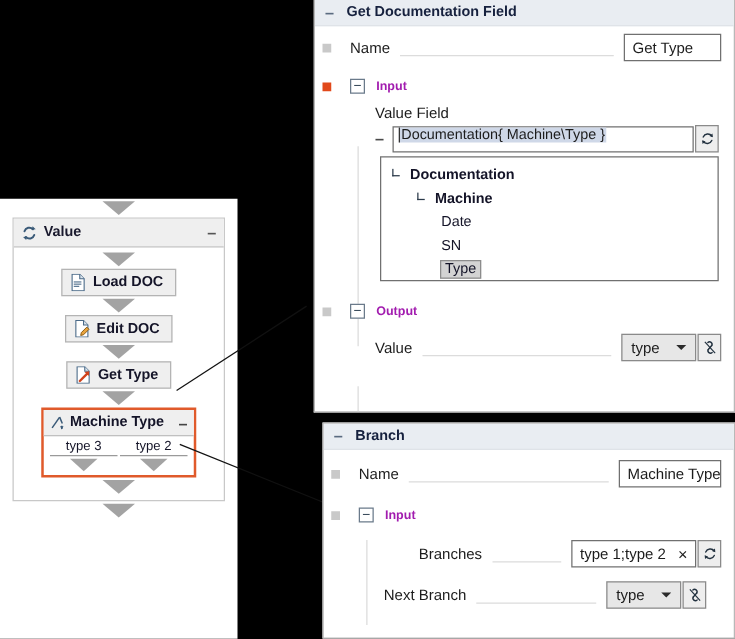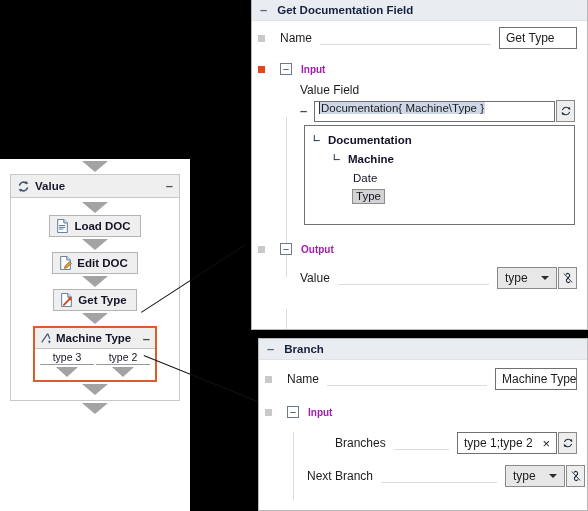--- a/index.html
+++ b/index.html
@@ -492,20 +492,23 @@
             <span class="tree-chev" style="transform:rotate(45deg);"></span>
             <span class="tlabel">Documentation</span>
           </div>
           <div class="tree-node bold" style="padding-left:28px;">
             <span class="tree-chev" style="transform:rotate(45deg);"></span>
             <span class="tlabel">Machine</span>
           </div>
           <div class="tree-node" style="padding-left:48px;">
             <span class="tlabel">Date</span>
           </div>
+          <div class="tree-node" style="padding-left:48px;">
+            <span class="tlabel">SN</span>
+          </div>
           <div class="tree-node" style="padding-left:47px;">
             <span class="tlabel selected">Type</span>
           </div>
         </div>
       </div>
 
       <div class="group-row" style="margin-top:10px;">
         <span class="row-marker"></span>
         <span class="expander">−</span>
         <span class="group-label">Output</span>
@@ -565,21 +568,21 @@
         <span class="side-btn">
           <svg width="12" height="12" viewBox="0 0 14 14">
             <path d="M11 4.5A4.6 4.6 0 0 0 3 5.4" stroke="#22313f" stroke-width="1.3" fill="none" stroke-linecap="round"></path>
             <path d="M3 9.5A4.6 4.6 0 0 0 11 8.6" stroke="#22313f" stroke-width="1.3" fill="none" stroke-linecap="round"></path>
             <polygon points="11.6,2.2 12.0,5.6 8.8,4.4" fill="#22313f"></polygon>
             <polygon points="2.4,11.8 2.0,8.4 5.2,9.6" fill="#22313f"></polygon>
           </svg>
         </span>
       </div>
 
-      <div class="prop-row" style="padding-left:48px; padding-right:2px; height:32px;">
+      <div class="prop-row" style="padding-left:48px; padding-right:22px; height:32px;">
         <span class="prop-label">Next Branch</span>
         <span class="dots"></span>
         <span class="combo" style="width:60px;">
           <span>type</span>
           <span class="caret"></span>
         </span>
         <span class="side-btn">
           <svg width="12" height="12" viewBox="0 0 14 14">
             <path d="M5 2.4a2.3 2.3 0 0 1 3.6 2.8" stroke="#22313f" stroke-width="1.3" fill="none" stroke-linecap="round"></path>
             <path d="M9 11.6a2.3 2.3 0 0 1-3.6-2.8" stroke="#22313f" stroke-width="1.3" fill="none" stroke-linecap="round"></path>

